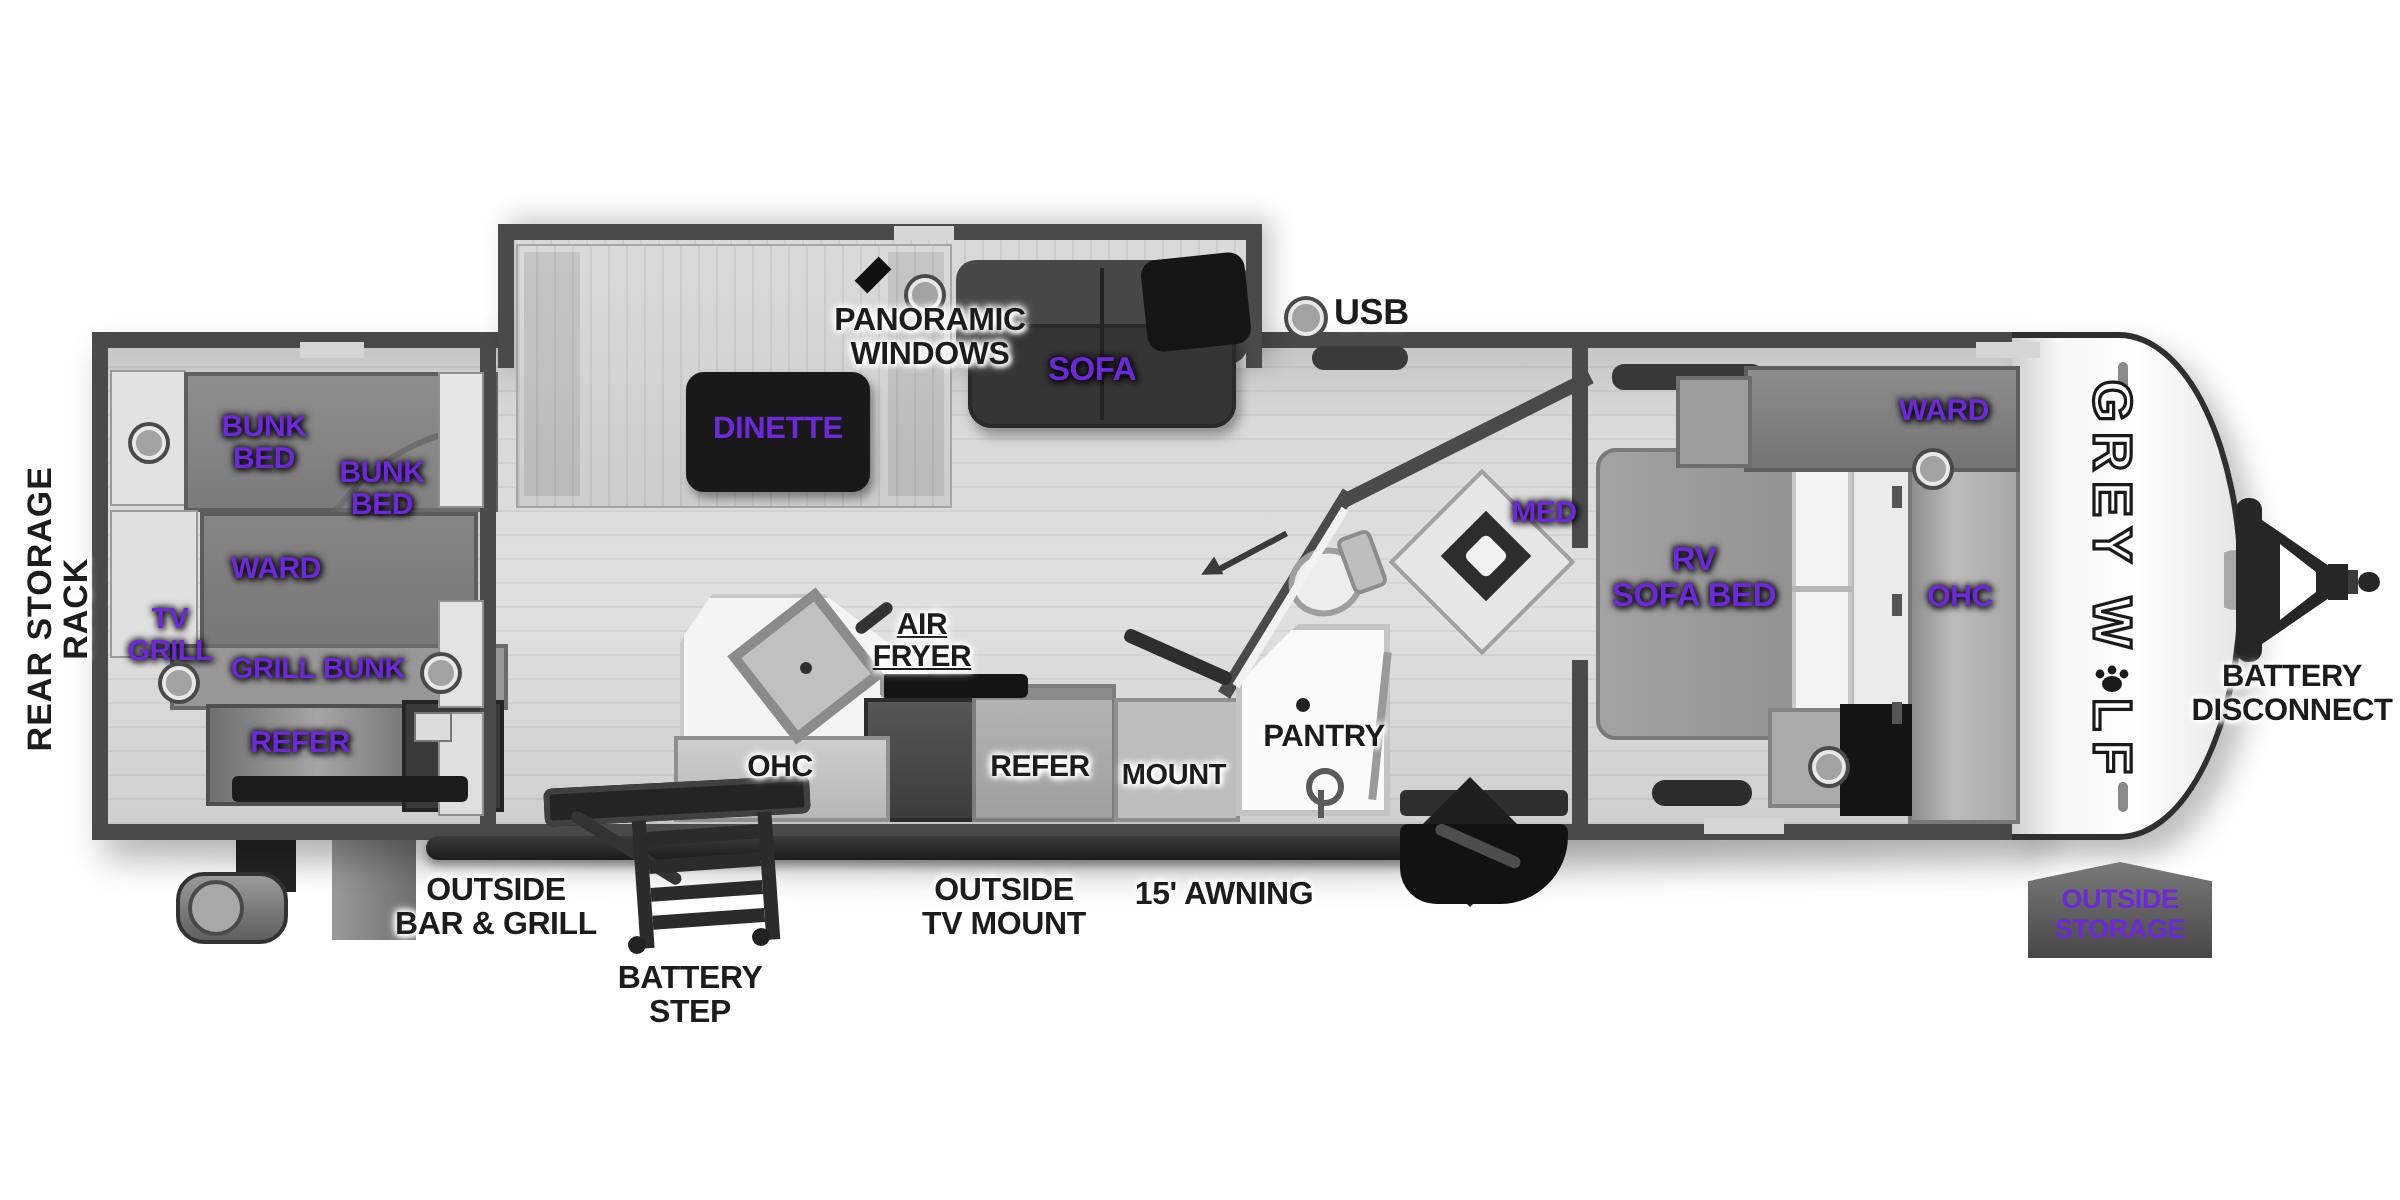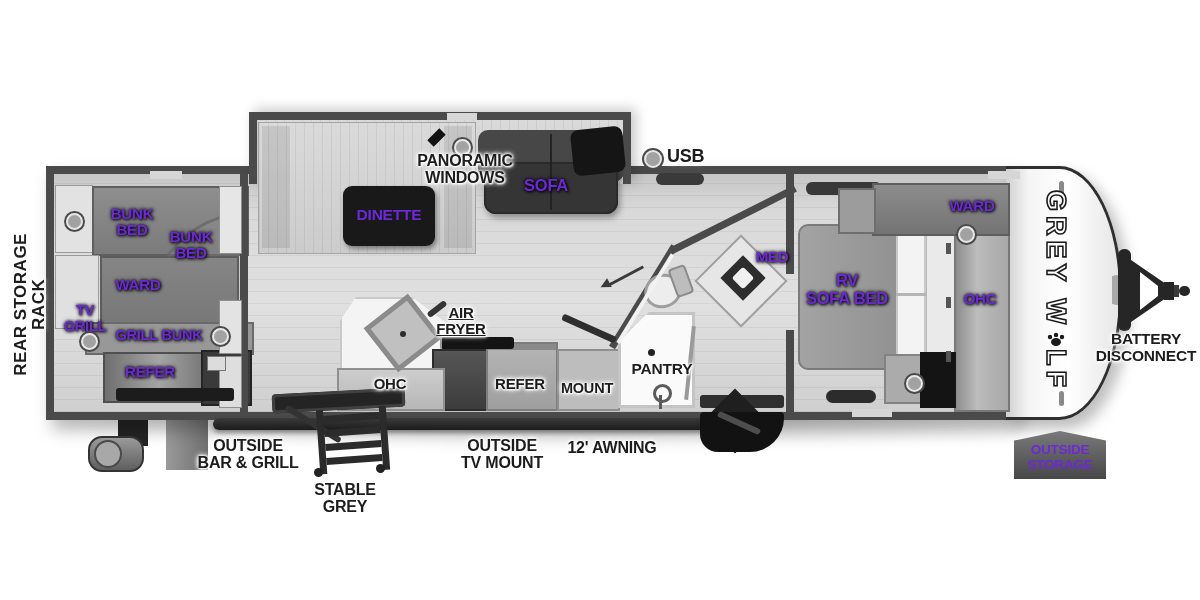--- a/index.html
+++ b/index.html
@@ -236,18 +236,18 @@
     <div style="position:absolute;left:0;top:6px;width:100%;height:7px;background:#2b2b2b;"></div>
     <div style="position:absolute;left:0;top:20px;width:100%;height:7px;background:#2b2b2b;"></div>
     <div style="position:absolute;left:0;top:34px;width:100%;height:7px;background:#2b2b2b;"></div>
     <div style="position:absolute;left:0;top:48px;width:100%;height:7px;background:#2b2b2b;"></div>
   </div>
   <div class="abs" style="left:314px;top:468px;width:9px;height:9px;border-radius:50%;background:#222;z-index:5;"></div>
   <div class="abs" style="left:376px;top:464px;width:9px;height:9px;border-radius:50%;background:#222;z-index:5;"></div>
 
   <div class="lbl lbl-dark" style="left:192px;top:437px;width:112px;font-size:16px;z-index:6;">OUTSIDE
 BAR &amp; GRILL</div>
-  <div class="lbl lbl-dark" style="left:298px;top:481px;width:94px;font-size:16px;z-index:6;">STABLE GREY</div>
+  <div class="lbl lbl-dark" style="left:298px;top:481px;width:94px;font-size:16px;z-index:6;">BATTERY STEP</div>
   <div class="lbl lbl-dark" style="left:450px;top:437px;width:104px;font-size:16px;z-index:6;">OUTSIDE
 TV MOUNT</div>
-  <div class="lbl lbl-dark" style="left:562px;top:439px;width:100px;font-size:16px;z-index:6;">12' AWNING</div>
+  <div class="lbl lbl-dark" style="left:562px;top:439px;width:100px;font-size:16px;z-index:6;">15' AWNING</div>
 
 </div>
 
 </body></html>

